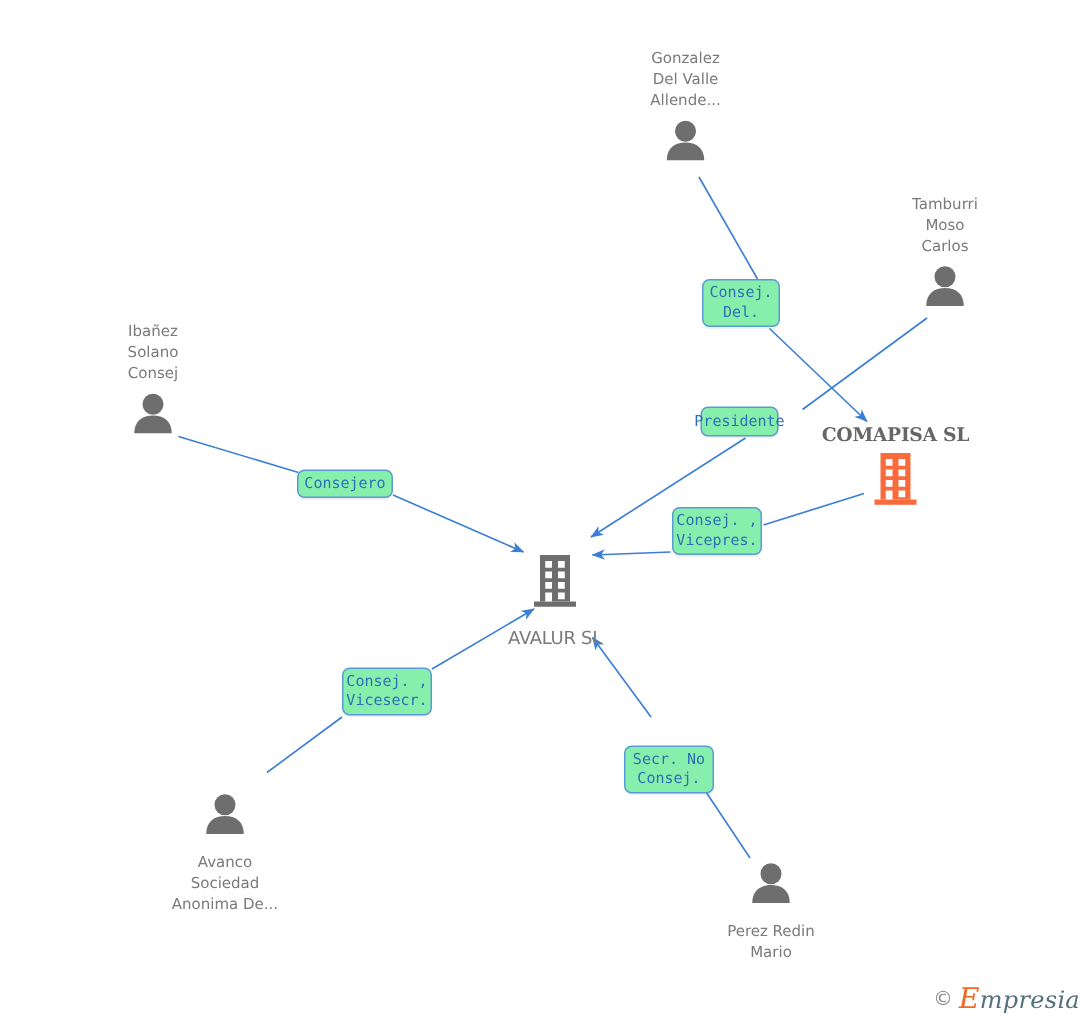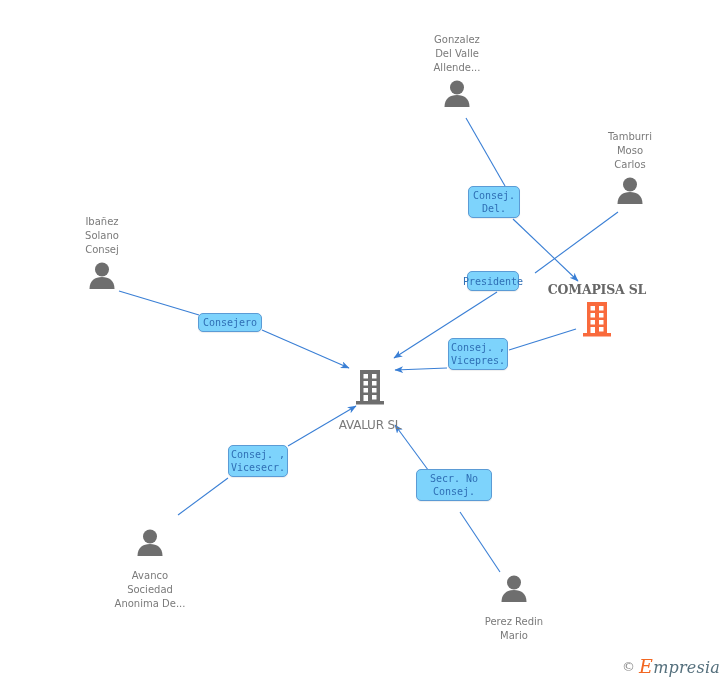--- a/index.html
+++ b/index.html
@@ -51,21 +51,21 @@
     color: #666666;
     letter-spacing: -0.2px;
   }
   .node.label-above .node-label { margin-bottom: 4px; }
   .node.label-below .node-label { margin-top: 13px; }
 
   
   .rel {
     position: absolute;
     box-sizing: border-box;
-    background: #7dd3fc;
+    background: #86efac;
     border: 1px solid #5b9bd5;
     border-radius: 5px;
     color: #2f6fb5;
     font-family: "DejaVu Sans Mono", monospace;
     font-size: 10px;
     line-height: 13px;
     text-align: center;
     display: flex;
     align-items: center;
     justify-content: center;
@@ -232,21 +232,21 @@
   <div class="rel" style="left:467px; top:271px; width:52px; height:20px;">Presidente</div>
 
   <div class="rel" style="left:198px; top:313px; width:64px; height:19px;text-align:center;">Consejero</div>
 
   <div class="rel" style="left:448px; top:338px; width:60px; height:32px;">Consej. ,
 Vicepres.</div>
 
   <div class="rel" style="left:228px; top:445px; width:60px; height:32px;">Consej. ,
 Vicesecr.</div>
 
-  <div class="rel" style="left:416px; top:469px; width:76px; height:32px;">Secr.  No
+  <div class="rel" style="left:416px; top:497px; width:60px; height:32px;">Secr.  No
 Consej.</div>
 
   <div id="watermark">
     <span class="copy">©</span>
     <span class="brand"><span class="cap">E</span><span>mpresia</span></span>
   </div>
 
 </div>
 
 </body></html>

